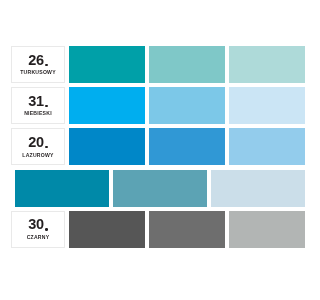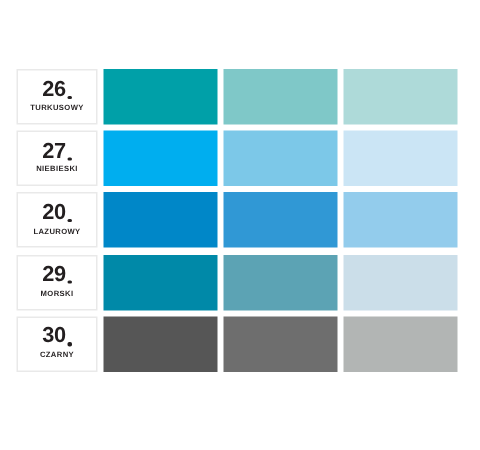--- a/index.html
+++ b/index.html
@@ -120,21 +120,21 @@
         </div>
         <div class="swatch-track">
           <div class="swatch" style="background: rgb(0, 160, 168);"></div>
           <div class="swatch" style="background: rgb(127, 200, 200);"></div>
           <div class="swatch" style="background: rgb(174, 218, 217);"></div>
         </div>
       </div>
       <div class="palette-row">
         <div class="label-card">
           <div class="label-number-line">
-            <span class="label-number">27</span>
+            <span class="label-number">31</span>
             <span class="label-dot"></span>
           </div>
           <div class="label-name">NIEBIESKI</div>
         </div>
         <div class="swatch-track">
           <div class="swatch" style="background: rgb(0, 174, 239);"></div>
           <div class="swatch" style="background: rgb(124, 200, 232);"></div>
           <div class="swatch" style="background: rgb(203, 229, 245);"></div>
         </div>
       </div>
@@ -146,27 +146,20 @@
           </div>
           <div class="label-name">LAZUROWY</div>
         </div>
         <div class="swatch-track">
           <div class="swatch" style="background: rgb(0, 135, 200);"></div>
           <div class="swatch" style="background: rgb(48, 152, 213);"></div>
           <div class="swatch" style="background: rgb(147, 204, 236);"></div>
         </div>
       </div>
       <div class="palette-row">
-        <div class="label-card">
-          <div class="label-number-line">
-            <span class="label-number">29</span>
-            <span class="label-dot"></span>
-          </div>
-          <div class="label-name">MORSKI</div>
-        </div>
         <div class="swatch-track">
           <div class="swatch" style="background: rgb(0, 137, 168);"></div>
           <div class="swatch" style="background: rgb(92, 163, 180);"></div>
           <div class="swatch" style="background: rgb(203, 222, 233);"></div>
         </div>
       </div>
       <div class="palette-row">
         <div class="label-card">
           <div class="label-number-line">
             <span class="label-number">30</span>

